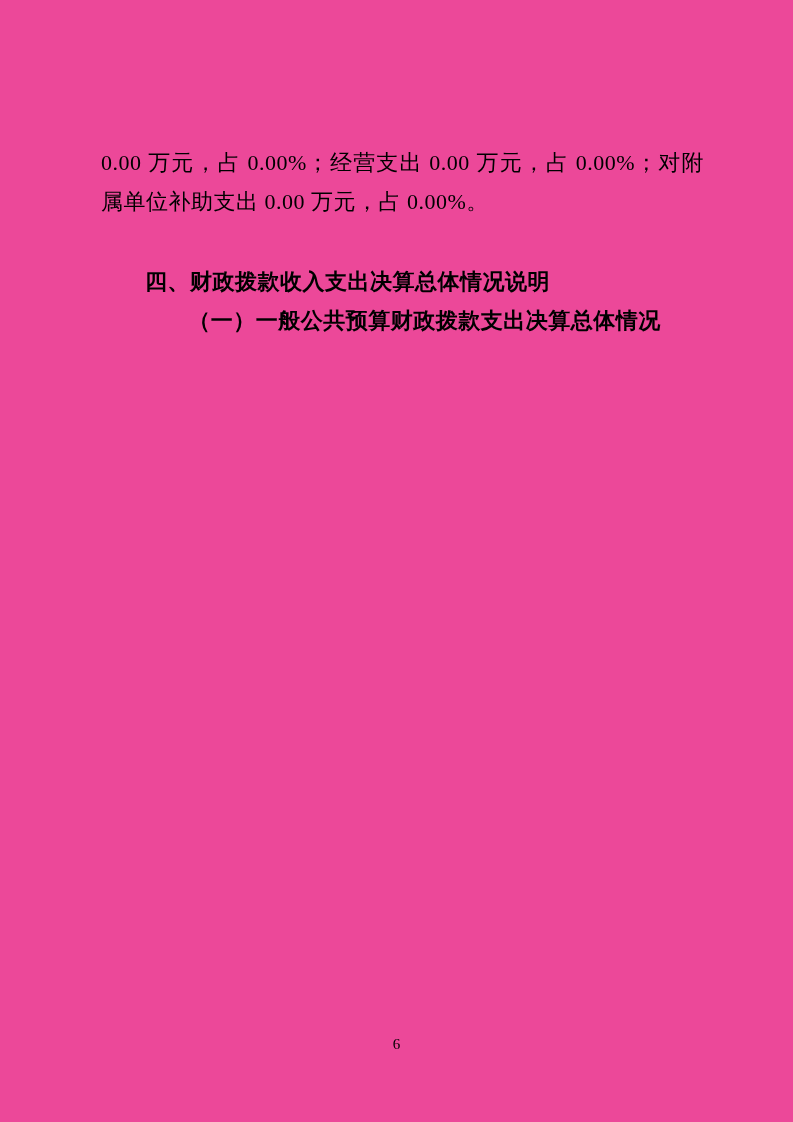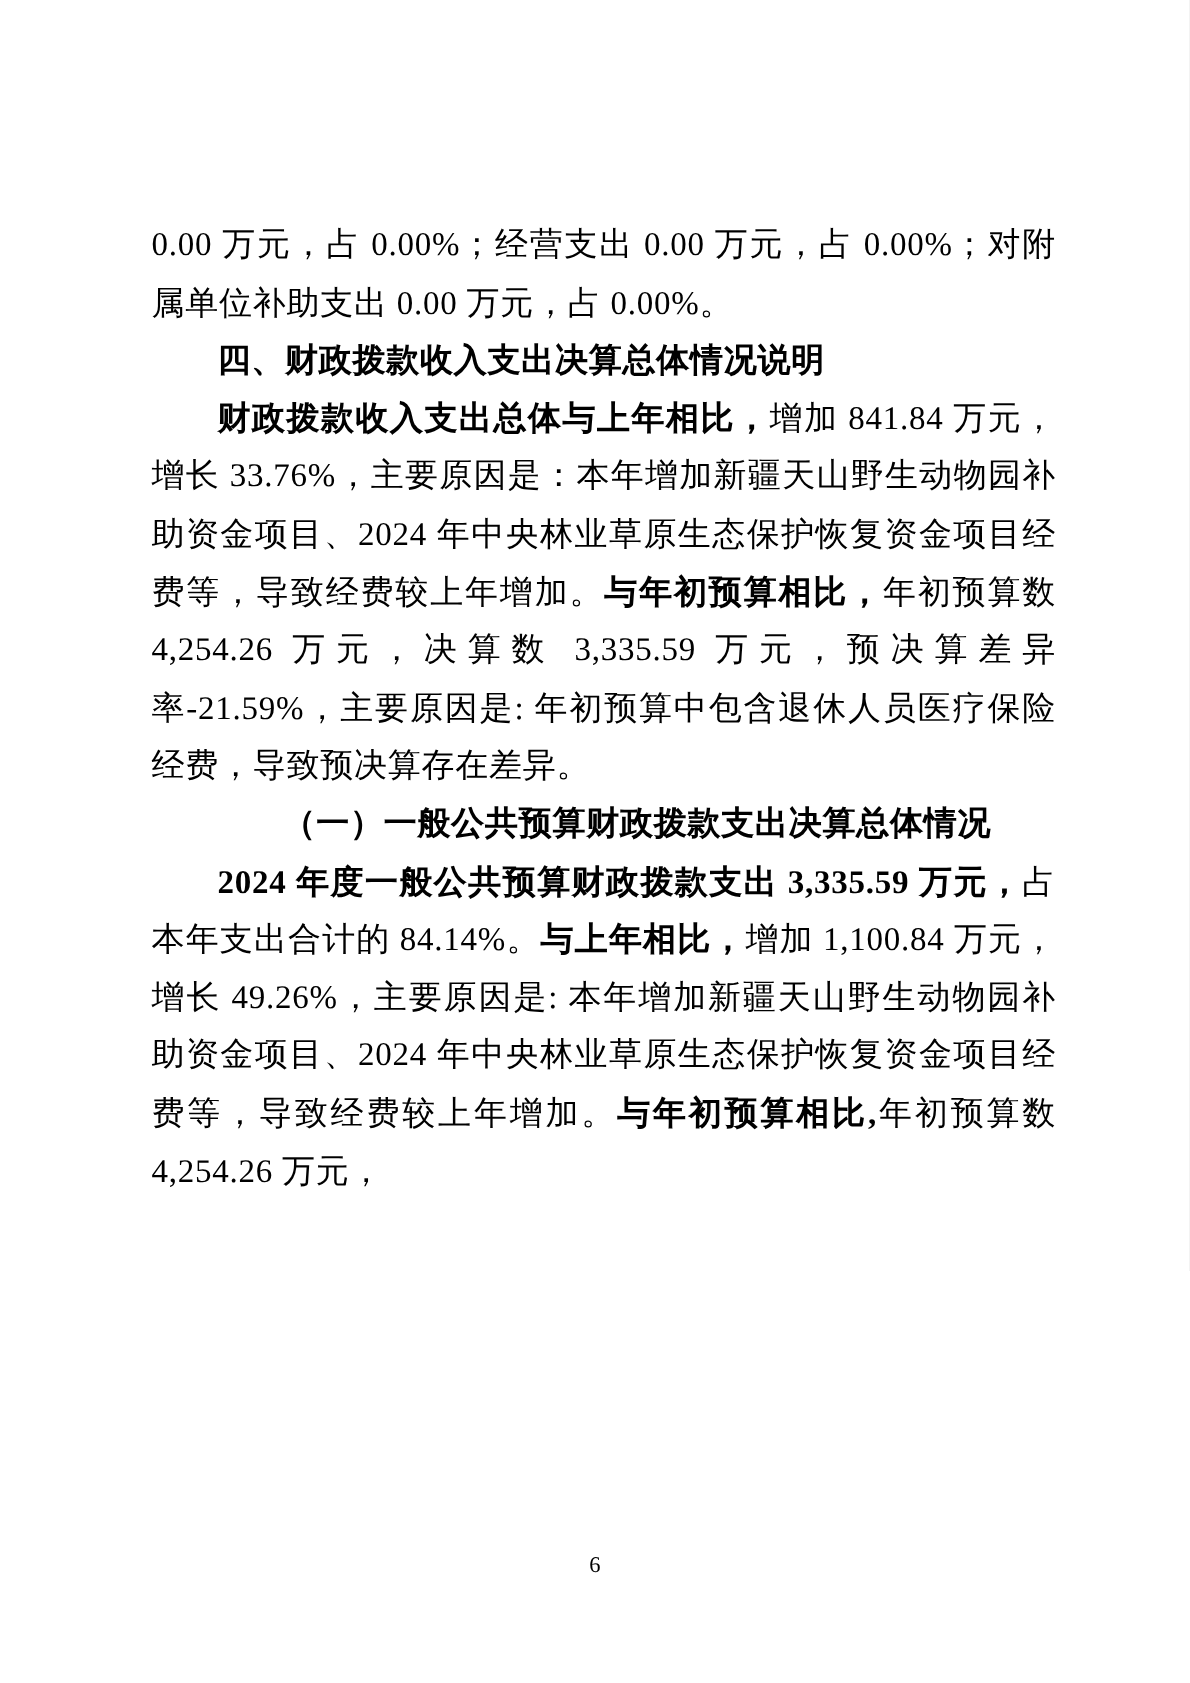--- a/index.html
+++ b/index.html
@@ -5,21 +5,21 @@
   html, body {
     margin: 0;
     padding: 0;
     background: #e9e9e9;
   }
   .page {
     position: relative;
     width: 793px;
     height: 1122px;
     margin: 0 auto;
-    background: #ffffff;
+    background: #ec4899;
     color: #000000;
     overflow: hidden;
   }
   .content {
     position: absolute;
     left: 101px;
     top: 144px;
     width: 603px;
   }
   .content p {
@@ -31,20 +31,21 @@
     text-align: justify;
     text-justify: inter-character;
     letter-spacing: 0.5px;
     color: #000000;
   }
   .content p.indent { text-indent: 2em; }
   .content p.heading1 {
     font-family: "Liberation Sans", "DejaVu Sans", sans-serif;
     font-weight: 700;
     text-align: left;
+    margin-top: 42px;
   }
   .content p.heading2 {
     font-family: "Liberation Serif", "DejaVu Serif", serif;
     font-weight: 700;
     text-align: center;
   }
   .content p.sp-before { margin-top: 10px; }
   .run { font-weight: inherit; }
   .run.b { font-weight: 700; }
   .page-footer {
@@ -58,20 +59,18 @@
     color: #000000;
   }
 </style>
 </head>
 <body>
 
 <div class="page">
   <div class="content" id="doc-content">
       <p class="body"><span class="run">0.00 万元，占 0.00%；经营支出 0.00 万元，占 0.00%；对附属单位补助支出 0.00 万元，占 0.00%。</span></p>
       <p class="heading1 indent"><span class="run b">四、财政拨款收入支出决算总体情况说明</span></p>
-      <p class="body indent"><span class="run b">财政拨款收入支出总体与上年相比，</span><span class="run">增加 841.84 万元，增长 33.76%，主要原因是：本年增加新疆天山野生动物园补助资金项目、2024 年中央林业草原生态保护恢复资金项目经费等，导致经费较上年增加。</span><span class="run b">与年初预算相比，</span><span class="run">年初预算数 4,254.26 万元，决算数 3,335.59 万元，预决算差异率-21.59%，主要原因是: 年初预算中包含退休人员医疗保险经费，导致预决算存在差异。</span></p>
       <p class="heading2 indent"><span class="run b">（一）一般公共预算财政拨款支出决算总体情况</span></p>
-      <p class="body indent"><span class="run b">2024 年度一般公共预算财政拨款支出 3,335.59 万元，</span><span class="run">占本年支出合计的 84.14%。</span><span class="run b">与上年相比，</span><span class="run">增加 1,100.84 万元，增长 49.26%，主要原因是: 本年增加新疆天山野生动物园补助资金项目、2024 年中央林业草原生态保护恢复资金项目经费等，导致经费较上年增加。</span><span class="run b">与年初预算相比,</span><span class="run">年初预算数 4,254.26 万元，</span></p>
     </div>
   <div class="page-footer">
     <span>6</span>
   </div>
 </div>
 
 </body></html>

